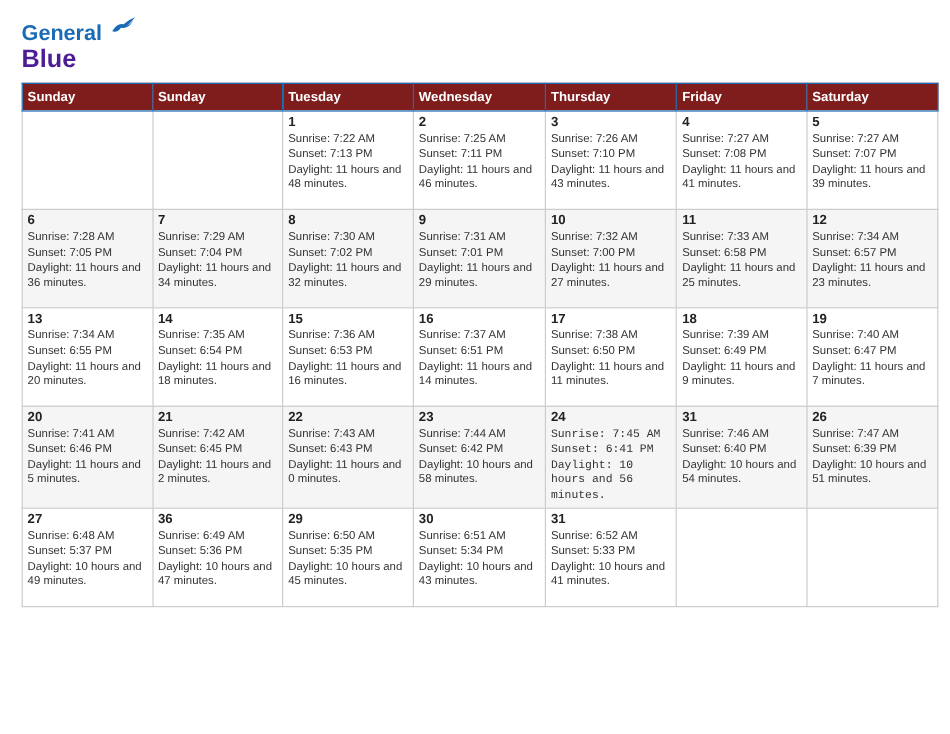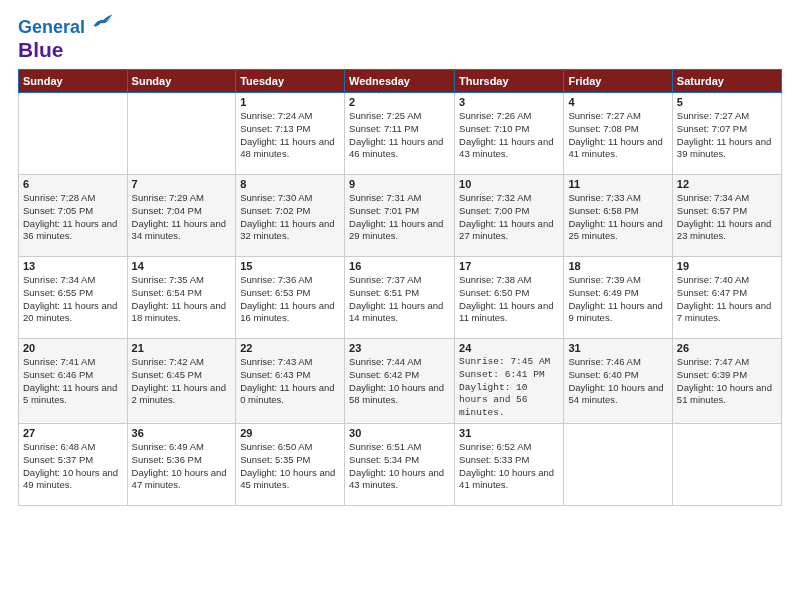--- a/index.html
+++ b/index.html
@@ -129,21 +129,21 @@
           <th>Friday</th>
           <th>Saturday</th>
         </tr>
     </thead>
     <tbody id="calendar-body">
     <tr>
           <td class="empty-cell"></td>
           <td class="empty-cell"></td>
           <td>
             <span class="day-num">1</span>
-            <div class="day-info" style="white-space: pre-line;">Sunrise: 7:24 AM
+            <div class="day-info" style="white-space: pre-line;">Sunrise: 7:22 AM
 Sunset: 7:13 PM
 Daylight: 11 hours and 48 minutes.</div>
           </td>
           <td>
             <span class="day-num">2</span>
             <div class="day-info" style="white-space: pre-line;">Sunrise: 7:25 AM
 Sunset: 7:11 PM
 Daylight: 11 hours and 46 minutes.</div>
           </td>
           <td>

